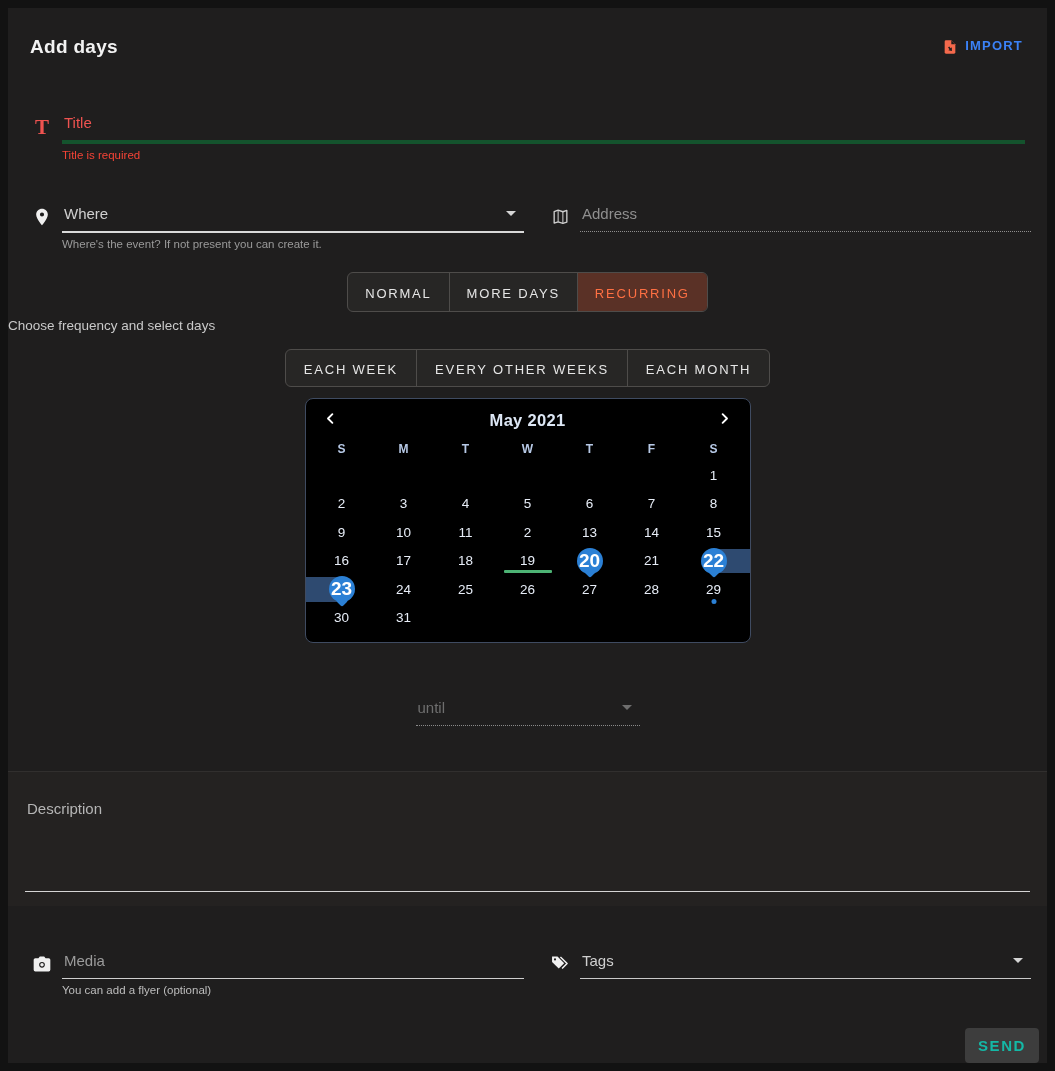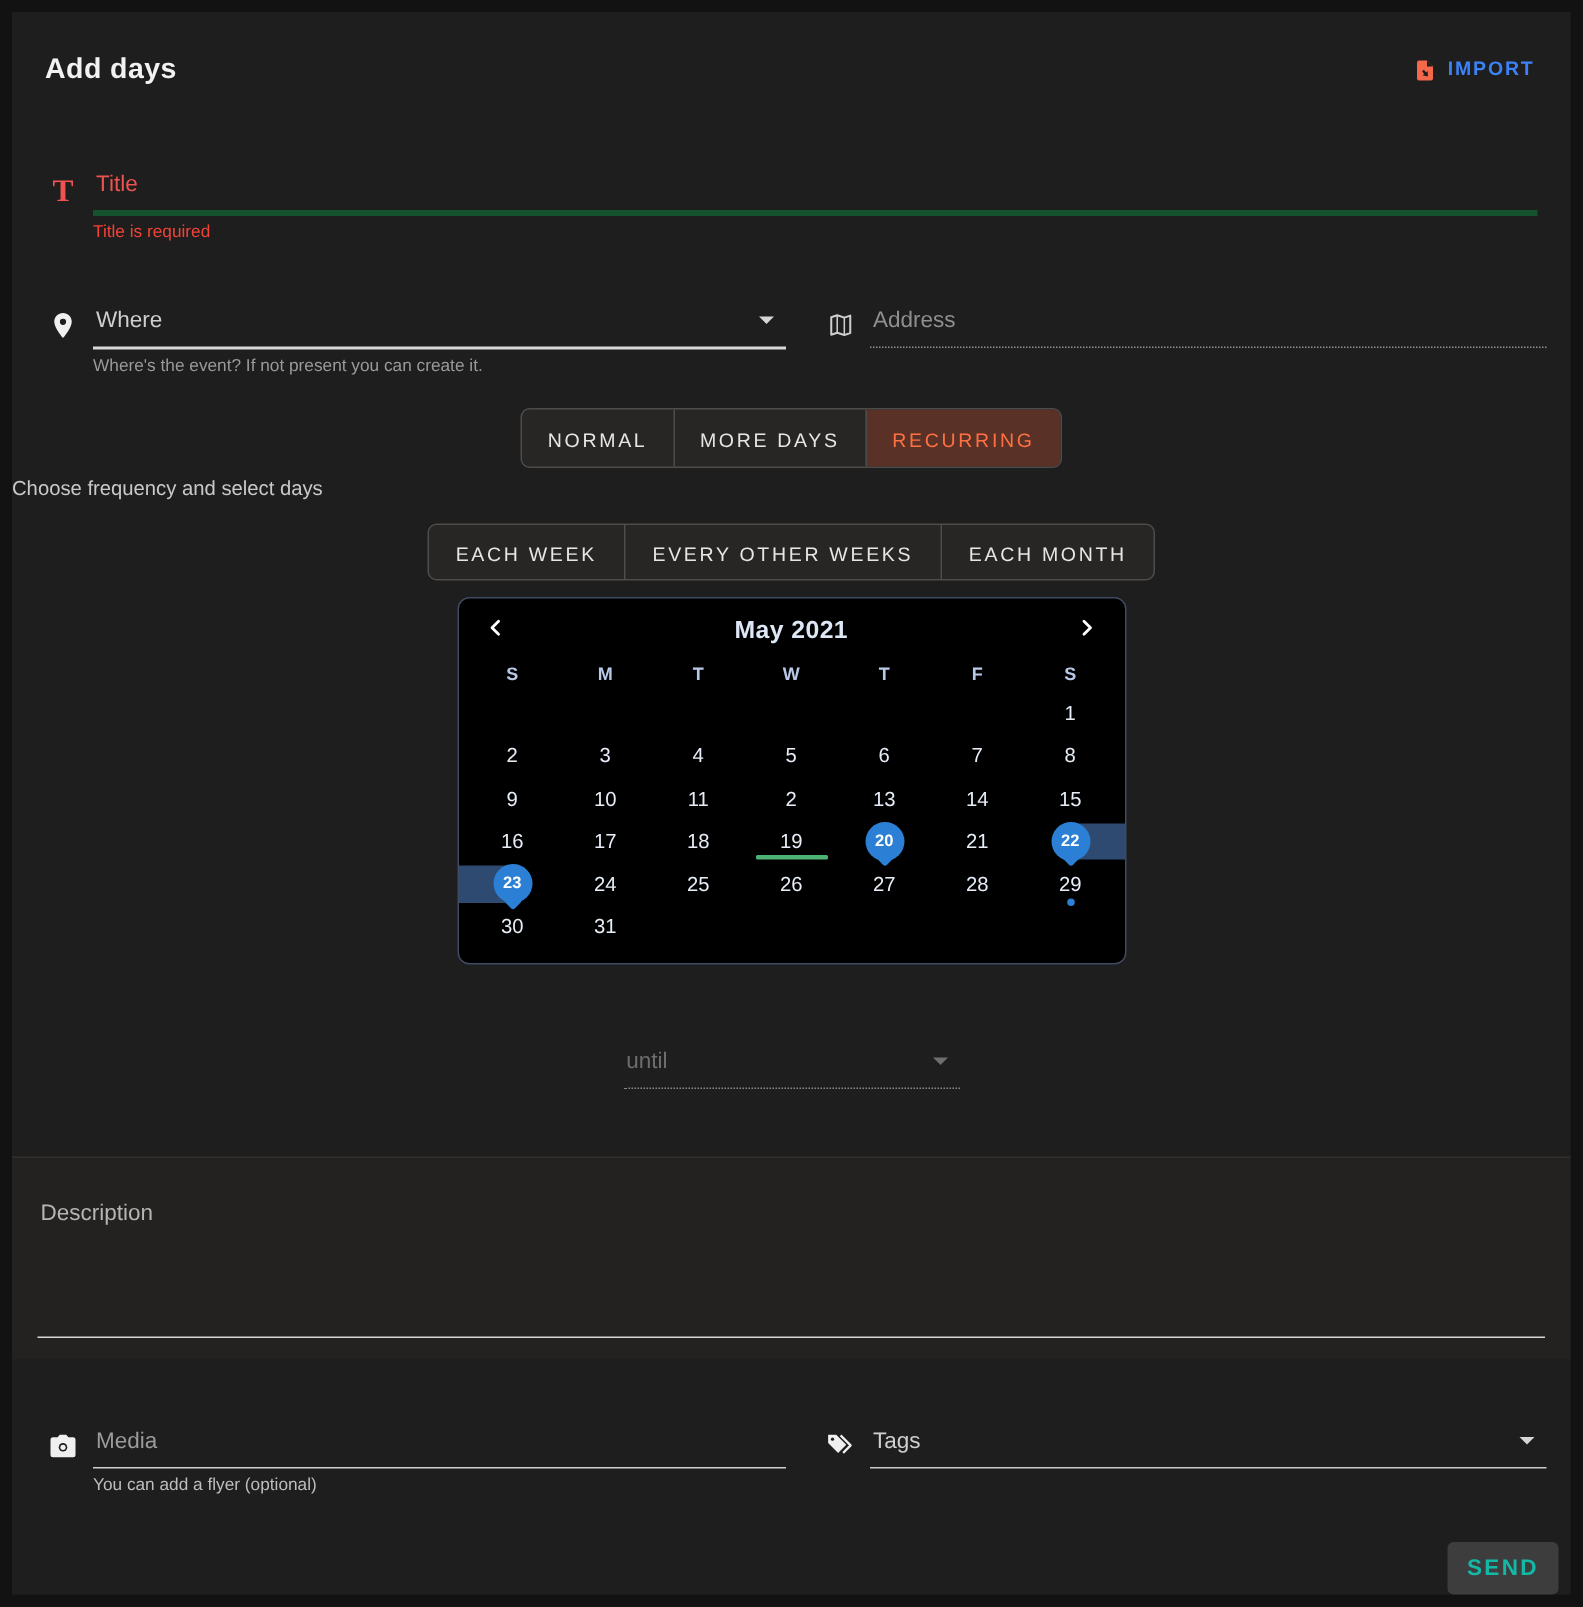--- a/index.html
+++ b/index.html
@@ -58,21 +58,21 @@
   .cal-month{font-size:16.5px;font-weight:700;color:#dde7f5;letter-spacing:.3px;}
   .cal-dayrow{display:grid;grid-template-columns:repeat(7,62px);height:24px;align-items:center;}
   .cal-dh{text-align:center;font-size:12px;font-weight:700;color:#b7c9e6;}
   .cal-grid{display:grid;grid-template-columns:repeat(7,62px);grid-auto-rows:28.5px;}
   .cal-cell{position:relative;display:flex;align-items:center;justify-content:center;
     color:#e7edf7;font-size:13.5px;cursor:pointer;}
   .band{position:absolute;top:2px;bottom:2px;background:#2e4a70;z-index:0;}
   .band.right{left:50%;right:-5px;}
   .band.left{left:-5px;right:50%;}
   .balloon{position:relative;z-index:1;width:26px;height:26px;border-radius:50%;background:#2b80d5;
-    display:flex;align-items:center;justify-content:center;font-weight:700;color:#fff;font-size:11px;}
+    display:flex;align-items:center;justify-content:center;font-weight:700;color:#fff;font-size:19px;}
   .balloon::after{content:"";position:absolute;bottom:-2.5px;left:50%;width:9px;height:9px;
     background:#2b80d5;transform:translateX(-50%) rotate(45deg);border-radius:2px;z-index:-1;}
   .bar{position:absolute;bottom:2px;left:50%;transform:translateX(-50%);width:48px;height:3px;
     background:#4db374;border-radius:1px;}
   .dot{position:absolute;bottom:0;left:50%;transform:translateX(-50%);width:5px;height:5px;
     border-radius:50%;background:#2b80d5;}
   
   .fromuntil{display:flex;gap:22px;justify-content:center;margin-top:52px;}
   .fromuntil .select-field{flex:0 0 214px;width:214px;}
   

